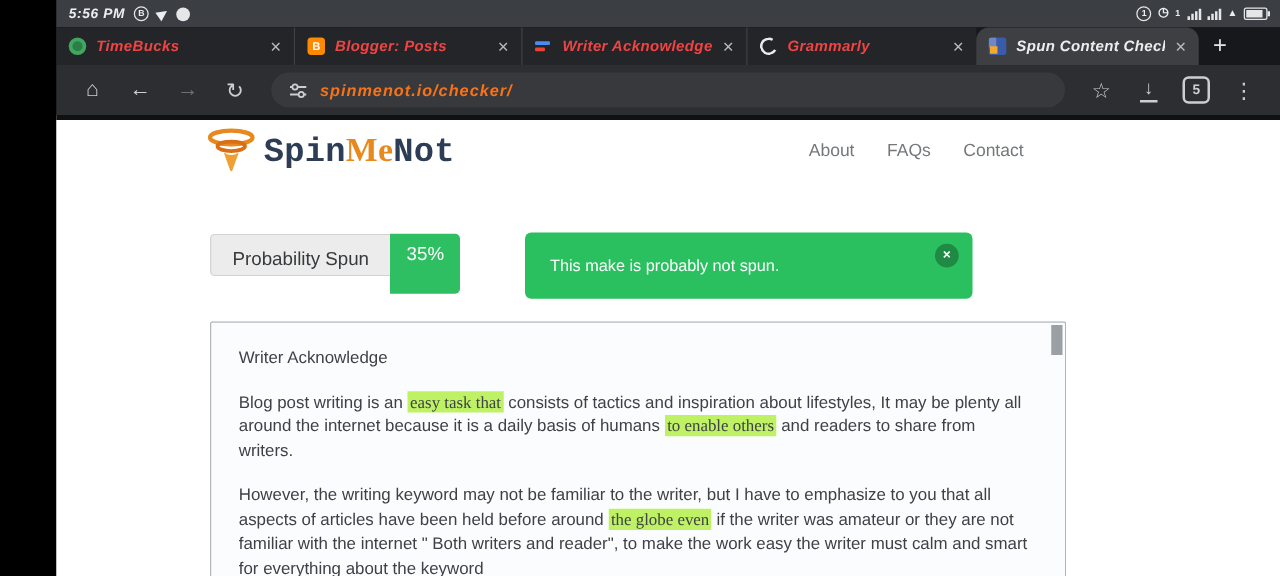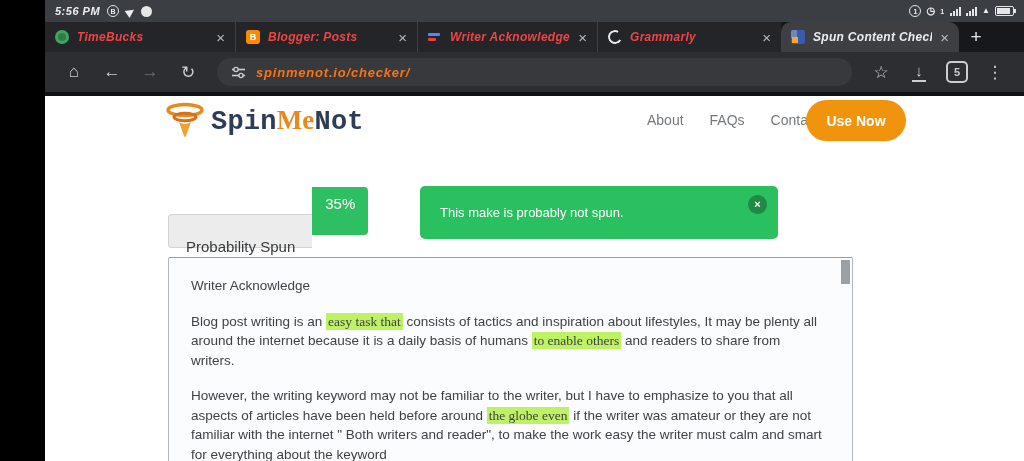--- a/index.html
+++ b/index.html
@@ -80,22 +80,22 @@
   .lg-navy { color:#2d3d56;font-family:Liberation Mono, monospace; } .lg-orange { color:#e8891d; }
   .nav { position:absolute; left:602px; top:20px; display:flex; align-items:center; gap:26px;
     font-size:14px; color:#75787b; }
   .nav span { cursor:pointer; }
   .cta { position:absolute; left:761px; top:8px; width:100px; height:41px; background:#f0930d;
     border:none; border-radius:21px; color:#fff; font-size:14px; font-weight:700;
     font-family:"Liberation Sans", sans-serif; cursor:pointer; }
 
   .probgroup { position:absolute; left:123px; top:95px; display:flex; }
   .prob-label { background:#ececec; border:1px solid #d3d3d3; border-right:none;
-    border-radius:4px 0 0 4px; height:34px; line-height:32px; padding:16px 17px;
-    font-size:15px; color:#373a3c;margin-top:27px; }
+    border-radius:4px 0 0 4px; height:34px; line-height:32px; padding:4px 17px;
+    font-size:15px; color:#373a3c; }
   .prob-value { background:#2ebf62; border-radius:0 4px 4px 0; height:48px; line-height:34px;
     padding:0 13px; font-size:15px; color:#fff; }
 
   .alert { position:absolute; left:375px; top:94px; width:358px; height:53px;
     background:#2abf5f; border-radius:5px; color:#fff; font-size:13px; }
   .alert-text { position:absolute; left:20px; top:19px; }
   .alert-close { position:absolute; right:11px; top:9px; width:19px; height:19px; border-radius:50%;
     background:rgba(0,0,0,.28); color:#fff; font-size:11px; font-weight:700; line-height:19px;
     text-align:center; cursor:pointer; font-style:normal; }
 
@@ -209,21 +209,20 @@
         <path d="M14 20 Q20 24 26 20 L21 34 Q20 36 19 34 Z" fill="#f0a030"></path>
       </svg>
       <span class="logo-text"><span class="lg-navy">Spin</span><span class="lg-orange">Me</span><span class="lg-navy">Not</span></span>
     </div>
 
     <div class="nav">
       <span>About</span>
       <span>FAQs</span>
       <span>Contact</span>
     </div>
-    <button class="cta">Use Now</button>
 
     <div class="probgroup">
       <span class="prob-label">Probability Spun</span>
       <span class="prob-value">35%</span>
     </div>
 
     <div class="alert">
       <span class="alert-text">This make is probably not spun.</span>
       <span class="alert-close">×</span>
     </div>

